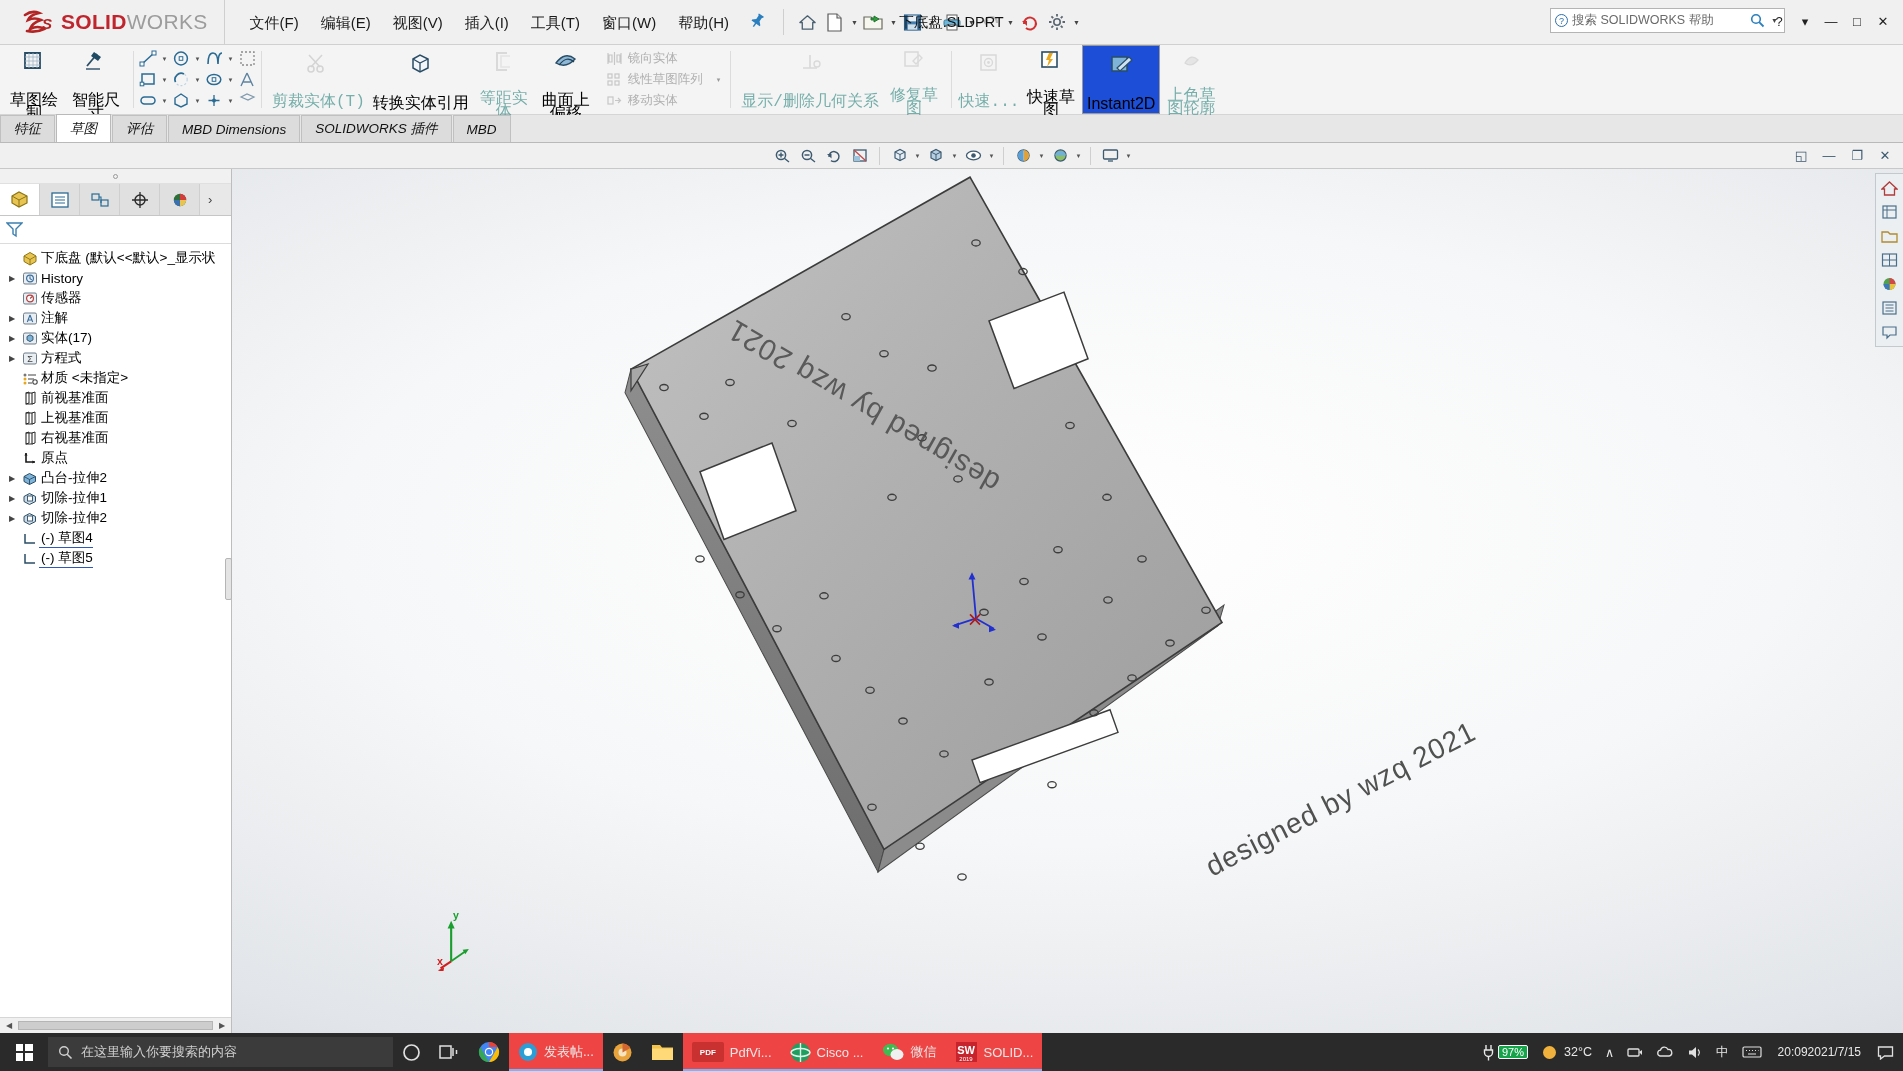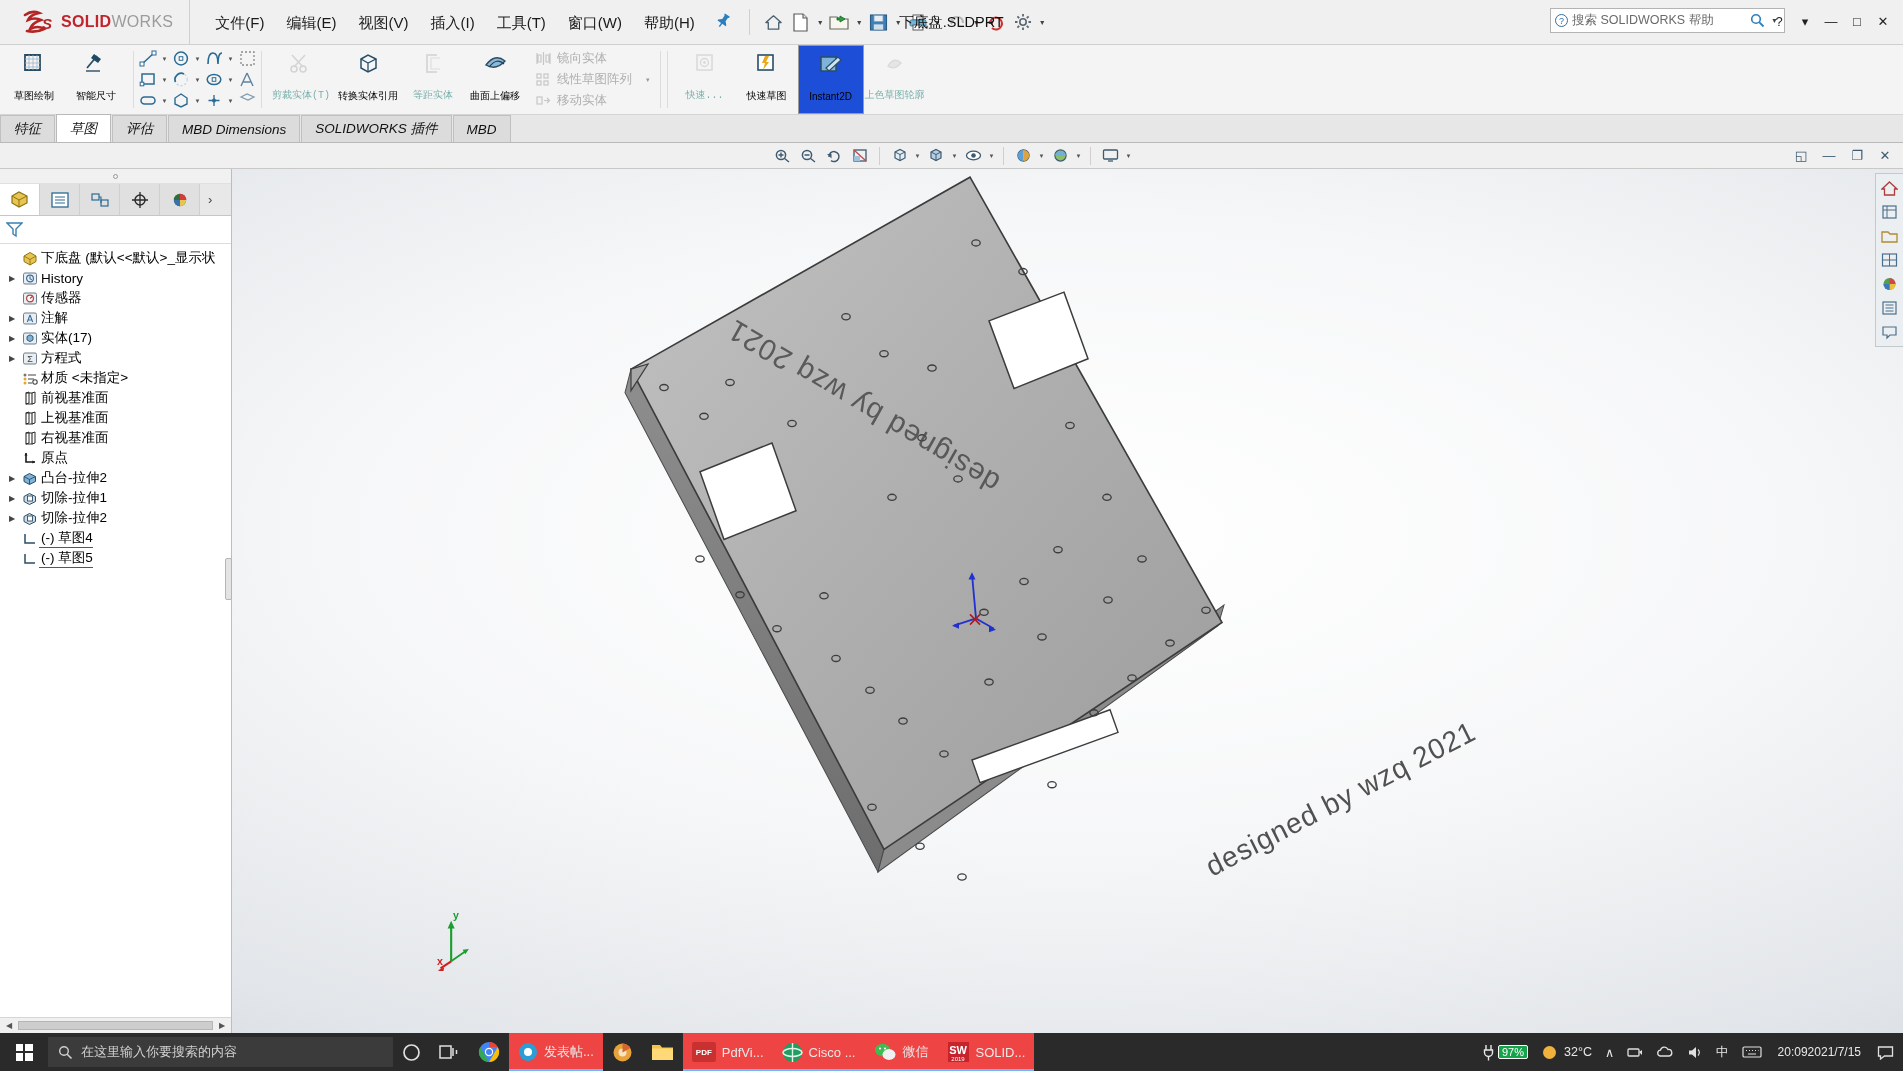--- a/index.html
+++ b/index.html
@@ -17,21 +17,21 @@
     border-bottom:1px solid #d0d0d0; position:relative; flex:0 0 45px;
   }
   .logo{
     display:flex; align-items:center; gap:5px; padding:0 16px 0 22px;
     height:100%; border-right:1px solid #cfcfcf;
   }
   .logo-mark{
     font-size:25px; font-weight:bold; color:#b32424; font-style:italic;
     letter-spacing:-2px; line-height:1;
   }
-  .logo-text{ font-size:16px; font-weight:bold; color:#c0242c; letter-spacing:.3px;}
+  .logo-text{ font-size:21px; font-weight:bold; color:#c0242c; letter-spacing:.3px;}
   .logo-text .light{ font-weight:400; color:#9c9c9c; }
   .menubar{ display:flex; align-items:center; height:100%; padding-left:14px; }
   .menu-item{
     padding:5px 11px; font-size:15px; color:#1a1a1a; cursor:default; line-height:1;
   }
   .pin-icon{ color:#2a7fbf; font-size:16px; padding:0 14px 0 10px; transform:rotate(35deg); }
   .tb-sep{ width:1px; height:26px; background:#cfcfcf; margin:0 5px; }
   .qat{ display:flex; align-items:center; gap:1px; height:100%; padding-left:6px; }
   .qbtn{
     width:26px;height:28px;display:flex;align-items:center;justify-content:center;
@@ -62,21 +62,21 @@
     height:70px; background:#f4f4f4; border-bottom:1px solid #d5d5d5;
     display:flex; align-items:stretch; position:relative; flex:0 0 70px;
   }
   .rgroup{ display:flex; align-items:stretch; padding:0 3px; }
   .rsep{ width:1px; background:#dcdcdc; margin:6px 3px; }
   .rbig{
     width:62px; display:flex; flex-direction:column; align-items:center;
     justify-content:flex-start; padding-top:5px; cursor:default; text-align:center;
   }
   .rbig .ico{ height:28px; display:flex;align-items:center;justify-content:center; }
-  .rbig .lbl{ font-size:10px; line-height:13px; margin-top:11px; color:#000; }
+  .rbig .lbl{ font-size:16px; line-height:13px; margin-top:18px; color:#000; }
   .rbig.wide{ width:auto; min-width:66px; padding-left:4px; padding-right:4px; }
   .rbig.dim .lbl, .rbig.dim .ico{ color:#0f766e; opacity:.55;font-family:Liberation Mono, monospace; }
   .rbig.active{ background:#1d4ed8; border:1px solid #9a9a9a; }
 
   .minigrid{ display:grid; grid-template-rows:repeat(3,1fr); gap:0; padding:3px 0; }
   .minirow{ display:flex; align-items:center; gap:1px; }
   .mini{
     width:22px;height:20px;display:flex;align-items:center;justify-content:center;
     cursor:default;
   }
@@ -178,21 +178,21 @@
   .start{ width:48px;height:100%;display:flex;align-items:center;justify-content:center;cursor:default;}
   .winlogo{ width:17px;height:17px; display:grid; grid-template-columns:1fr 1fr;
      grid-template-rows:1fr 1fr; gap:2px; }
   .winlogo i{ background:#fff; display:block; }
   .tsearch{
     width:345px; height:30px; background:#3b3b3b; display:flex; align-items:center;
     gap:8px; padding:0 10px; color:#d0d0d0; font-size:13px; cursor:default;
   }
   .tbtn{ height:38px; display:flex;align-items:center;gap:6px; padding:0 9px; cursor:default;}
   .tbtn.run{ box-shadow: inset 0 -2px 0 #6fb8ff; background:#ef4444;}
-  .cicon{ width:24px;height:20px;border-radius:50%;display:flex;align-items:center;
+  .cicon{ width:32px;height:20px;border-radius:50%;display:flex;align-items:center;
      justify-content:center;font-size:11px;font-weight:bold;color:#fff;}
   .tray{ position:absolute; right:0; display:flex; align-items:center; gap:3px; height:100%; padding-right:4px;}
   .trayitem{ padding:0 5px; height:38px; display:flex;align-items:center; cursor:default; font-size:12.5px;}
   .clock{ display:flex;align-items:flex-end; line-height:14px;
      font-size:12px; padding:0 8px; }
   .battery{ border:1.5px solid #fff; border-radius:2px; padding:0 3px; font-size:11px;
      background:#16a34a; color:#fff; font-weight:normal; }
   svg{ display:block; }
 </style>
 </head>
@@ -498,20 +498,40 @@
               </g>
             </svg>
         </span>
         <span>移动实体</span>
       </div>
     </div>
     <div class="rl-caret">▾</div>
 
     <div class="rsep"></div>
 
+    <div class="rgroup">
+      <div class="rbig wide dim">
+        <span class="ico">
+          <svg width="27" height="22" viewBox="0 0 27 22">
+              <path d="M13 2 v13 M6 15 h14" stroke="#c4c4c4" stroke-width="1.7"></path>
+              <circle cx="20" cy="11" r="3" fill="none" stroke="#c4c4c4" stroke-width="1.4"></circle>
+            </svg>
+        </span>
+        <span class="lbl">显示/删除几何关系</span>
+      </div>
+      <div class="rbig dim">
+        <span class="ico">
+          <svg width="27" height="22" viewBox="0 0 27 22">
+              <rect x="5" y="2" width="13" height="14" fill="none" stroke="#c4c4c4" stroke-width="1.5"></rect>
+              <path d="M13 11 l6 -6 3 3 -6 6z" fill="none" stroke="#c4c4c4" stroke-width="1.4"></path>
+            </svg>
+        </span>
+        <span class="lbl">修复草图</span>
+      </div>
+    </div>
 
     <div class="rsep"></div>
 
     <div class="rgroup">
       <div class="rbig dim">
         <span class="ico">
           <svg width="27" height="22" viewBox="0 0 27 22">
               <rect x="6" y="2" width="15" height="15" fill="none" stroke="#c4c4c4" stroke-width="1.5"></rect>
               <circle cx="13.5" cy="9.5" r="4" fill="none" stroke="#c4c4c4" stroke-width="1.4"></circle>
               <circle cx="13.5" cy="9.5" r="1.4" fill="#c4c4c4"></circle>

